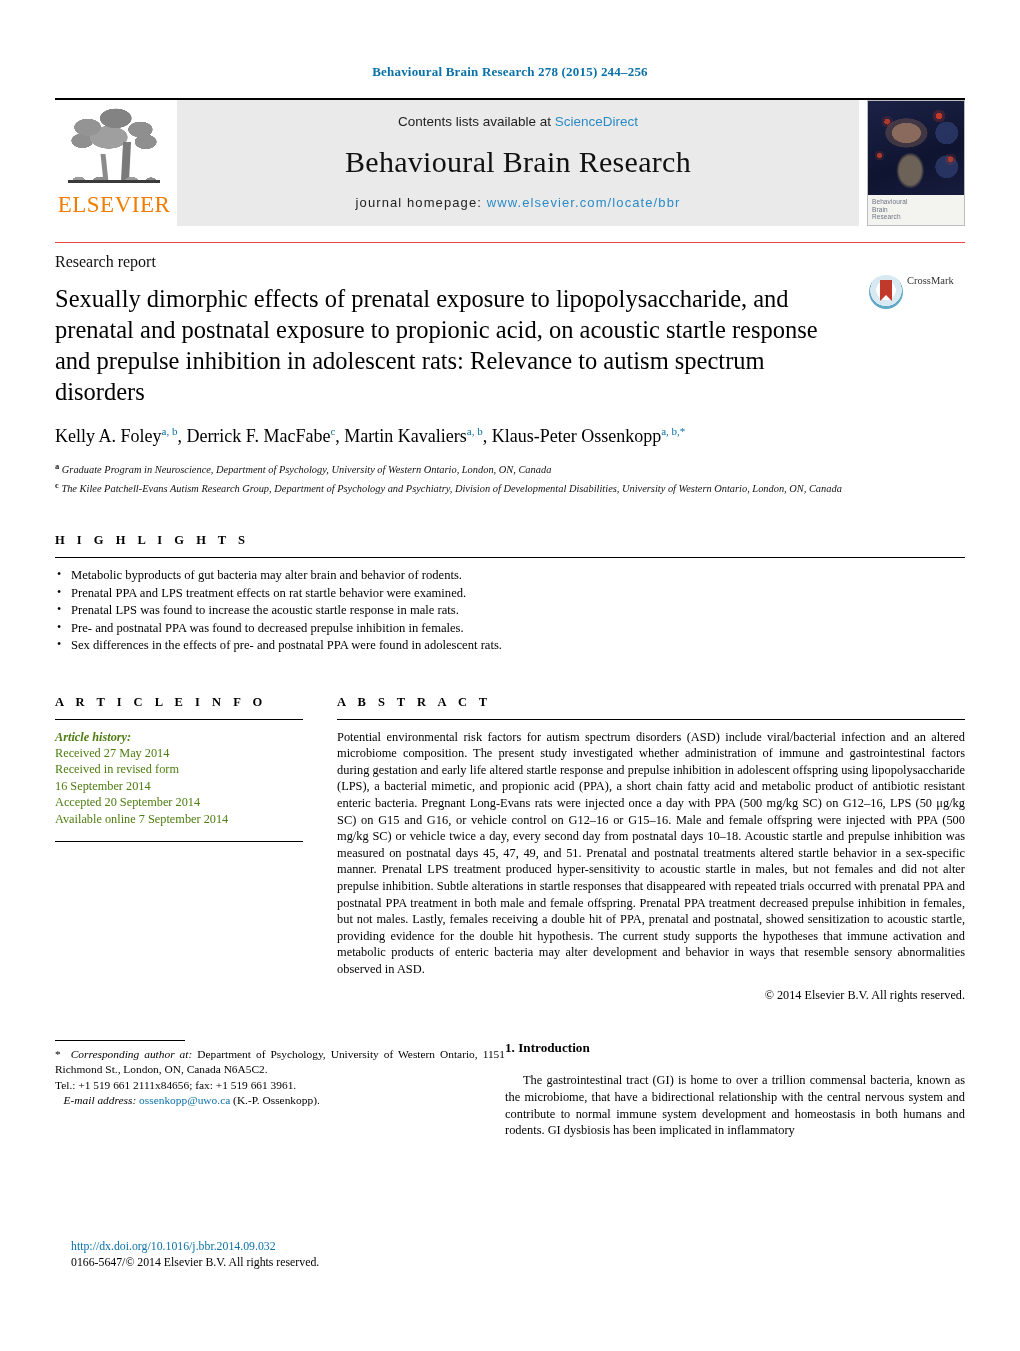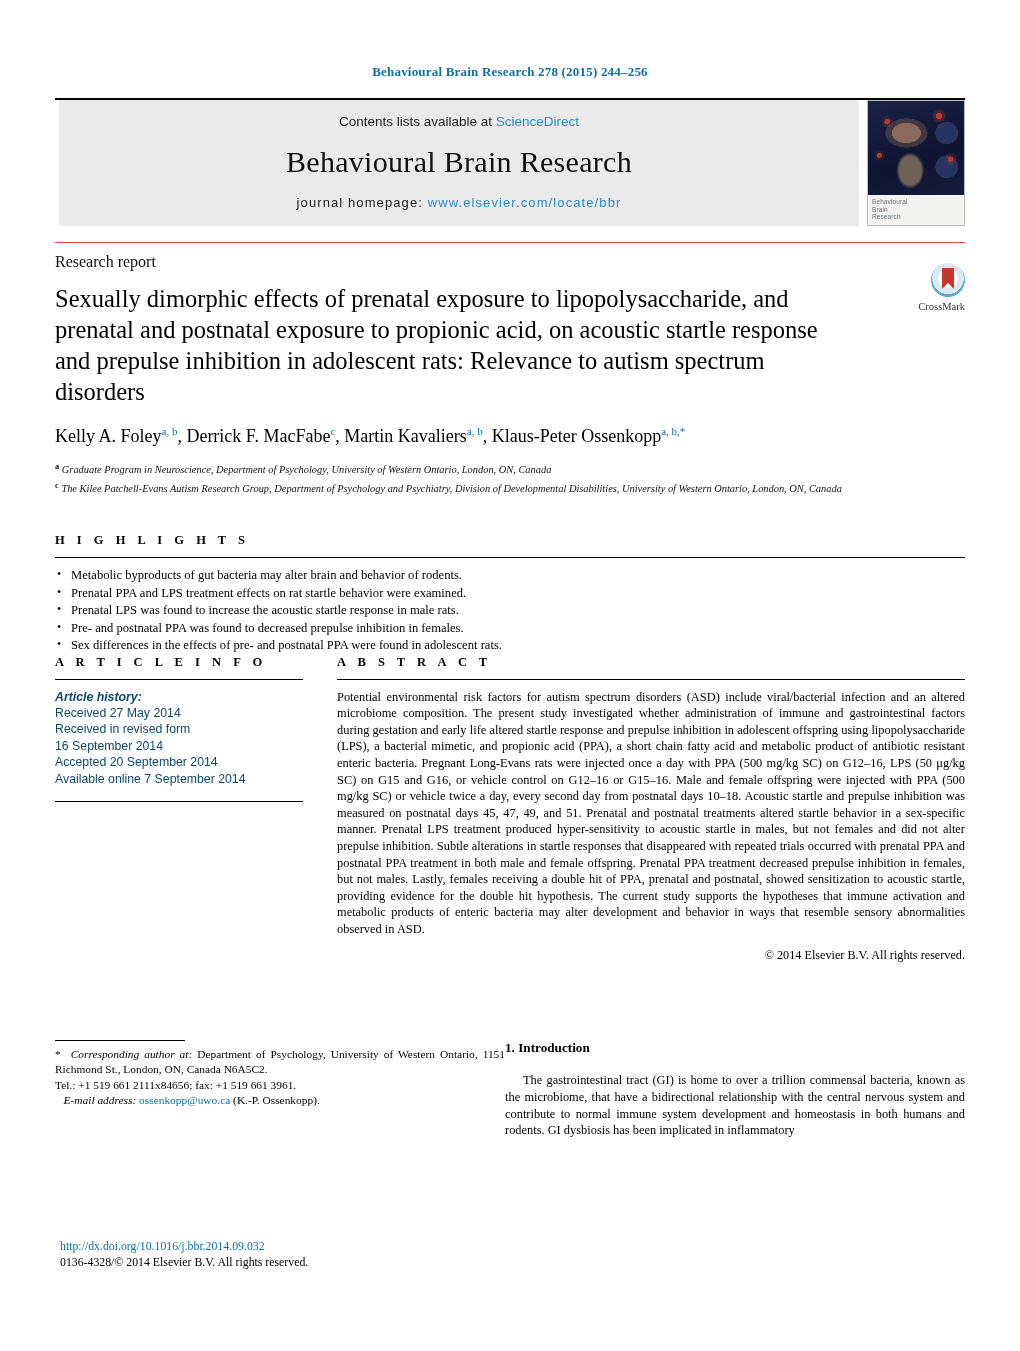--- a/index.html
+++ b/index.html
@@ -189,26 +189,25 @@
   }
   .doctype {
     font-family: "Liberation Serif", serif;
     font-size: 16px;
     color: #111;
     margin-bottom: 12px;
   }
   .crossmark {
     position: absolute;
     right: 0;
-    top: 20px;
+    top: 32px;
     width: 96px;
     display: flex;
-    align-items: flex-end;
+    align-items: flex-start;
     gap: 4px;
-    flex-direction: column;
   }
   .crossmark-badge {
     width: 34px; height: 34px;
     border-radius: 50%;
     background: radial-gradient(circle at 50% 45%, #ffffff 0 38%, #d9e9f2 39% 62%, #5fa8c9 63% 82%, #3d7e9c 83% 100%);
     position: relative;
     flex: 0 0 34px;
   }
   .crossmark-badge::after {
     content: "";
@@ -289,34 +288,35 @@
   .highlights-list li::before {
     content: "•";
     position: absolute;
     left: 2px;
     top: -1px;
     font-size: 12px;
   }
 
   
   .info-abstract {
+    margin-top: 40px;
     display: flex;
     gap: 34px;
   }
   .col-info {
     flex: 0 0 248px;
   }
   .col-abstract {
     flex: 1 1 auto;
   }
   .info-block {
-    font-family: Liberation Sans, sans-serif;
+    font-family: Liberation Serif, serif;
     font-size: 12.3px;
     line-height: 16.4px;
-    color: #0c4a6e;
+    color: #4d7c0f;
   }
   .info-block .lead {
     font-style: italic;
     font-weight: bold;
   }
   .kw-rule {
     border-top: 1px solid #000;
     margin: 14px 0 8px 0;
   }
   .abstract-body {
@@ -363,21 +363,21 @@
   }
   .footnote .star { letter-spacing: 0; }
   .footnote .em { font-style: italic; }
   .footnote a, .doi-link {
     color: #0a71a8;
     text-decoration: none;
   }
   .footer-block {
     position: absolute;
     bottom: 0;
-    left: 5px;
+    left: 16px;
     right: 0;
   }
   .doi-link {
     display: block;
     font-family: "Liberation Serif", serif;
     font-size: 11.8px;
     margin-bottom: 1px;
   }
   .issn-line {
     font-family: "Liberation Serif", serif;
@@ -401,20 +401,30 @@
 </style>
 </head>
 <body>
 
 <div class="page">
 
   <div class="running-head">Behavioural Brain Research 278 (2015) 244–256</div>
 
   <div class="masthead">
 
+    <div class="elsevier-logo">
+      <div class="tree">
+        <div class="tree-canopy"></div>
+        <div class="tree-trunk2"></div>
+        <div class="tree-trunk"></div>
+        <div class="tree-grass"></div>
+        <div class="tree-ground"></div>
+      </div>
+      <div class="elsevier-word">ELSEVIER</div>
+    </div>
 
     <div class="masthead-center">
       <div class="contents-line">
         <span>Contents lists available at </span><span class="sd">ScienceDirect</span>
       </div>
       <div class="journal-name">Behavioural Brain Research</div>
       <div class="homepage">
         <span>journal homepage: </span><span class="url">www.elsevier.com/locate/bbr</span>
       </div>
     </div>
@@ -497,21 +507,21 @@
         <span class="star">*&nbsp;&nbsp;</span><span class="em">Corresponding author at:</span><span> Department of Psychology, University of Western Ontario, 1151 Richmond St., London, ON, Canada N6A5C2.</span>
         <div>Tel.: +1 519 661 2111x84656; fax: +1 519 661 3961.</div>
         <div>
           &nbsp;&nbsp;&nbsp;<span class="em">E-mail address:</span>
           <a href="#">ossenkopp@uwo.ca</a><span> (K.-P. Ossenkopp).</span>
         </div>
       </div>
 
       <div class="footer-block">
         <a class="doi-link" href="#">http://dx.doi.org/10.1016/j.bbr.2014.09.032</a>
-        <div class="issn-line">0136-4328/© 2014 Elsevier B.V. All rights reserved.</div>
+        <div class="issn-line">0166-5647/© 2014 Elsevier B.V. All rights reserved.</div>
       </div>
     </div>
 
     <div class="bottom-right">
       <div class="intro-head">1.  Introduction</div>
       <div class="intro-body">The gastrointestinal tract (GI) is home to over a trillion commensal bacteria, known as the microbiome, that have a bidirectional relationship with the central nervous system and contribute to normal immune system development and homeostasis in both humans and rodents. GI dysbiosis has been implicated in inflammatory</div>
     </div>
   </div>
 
 </div>

